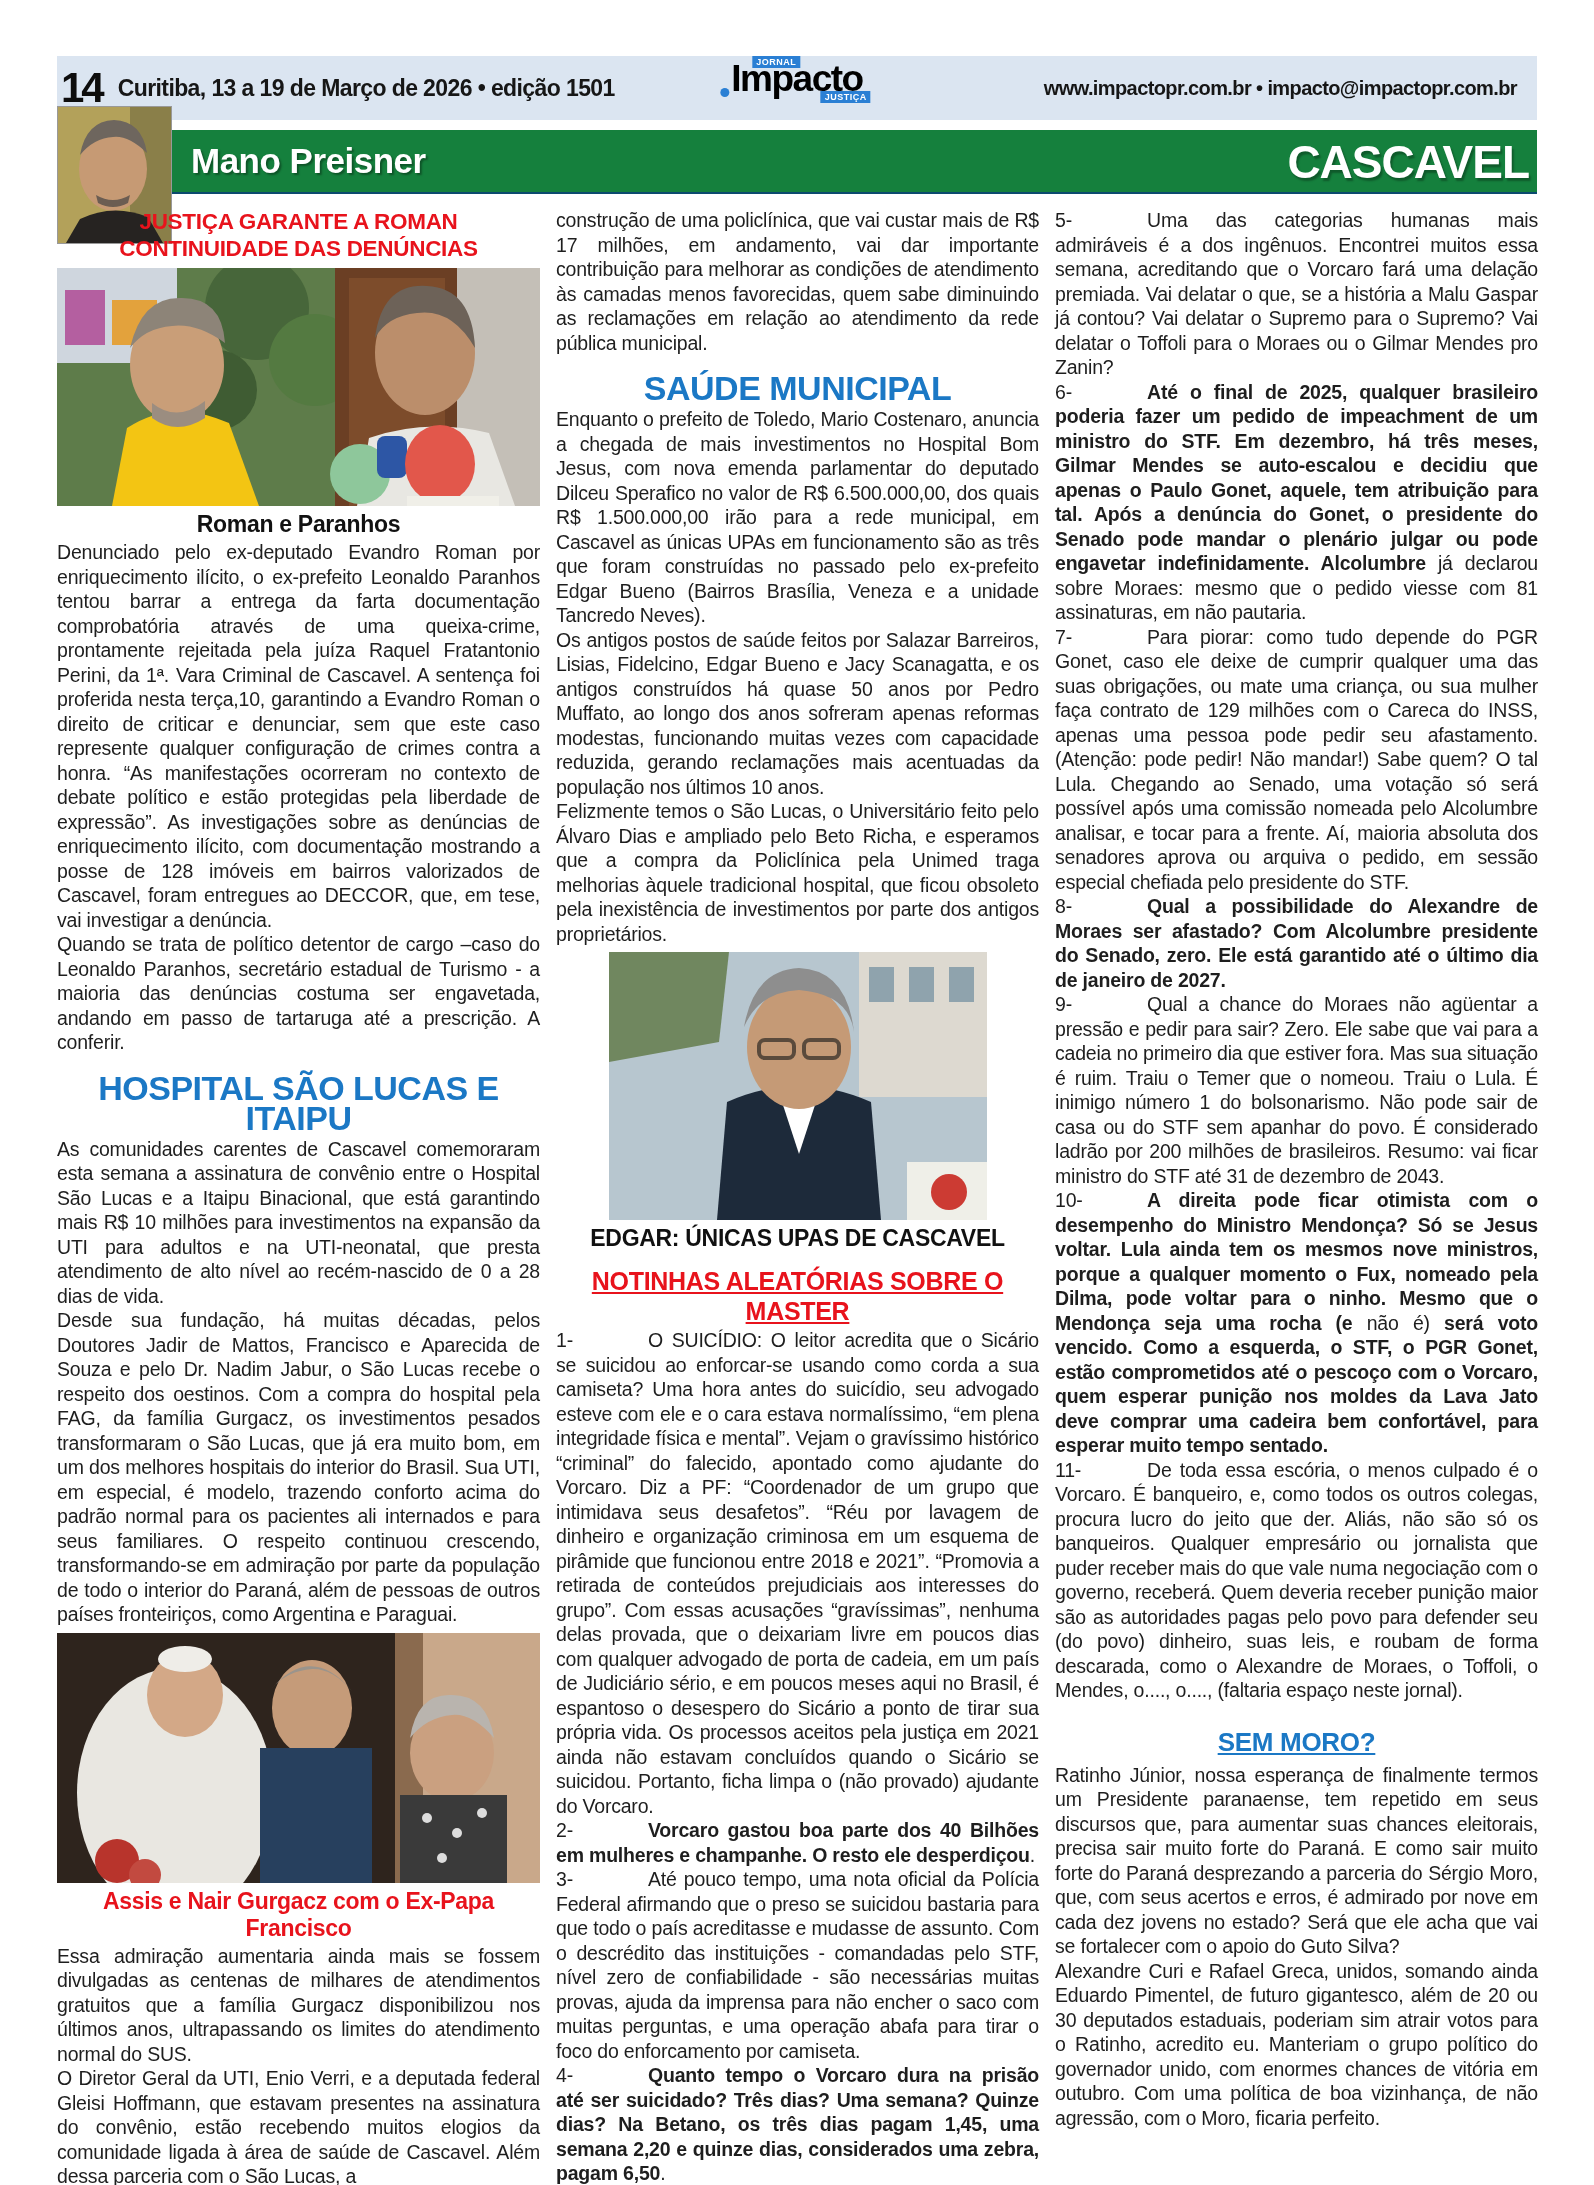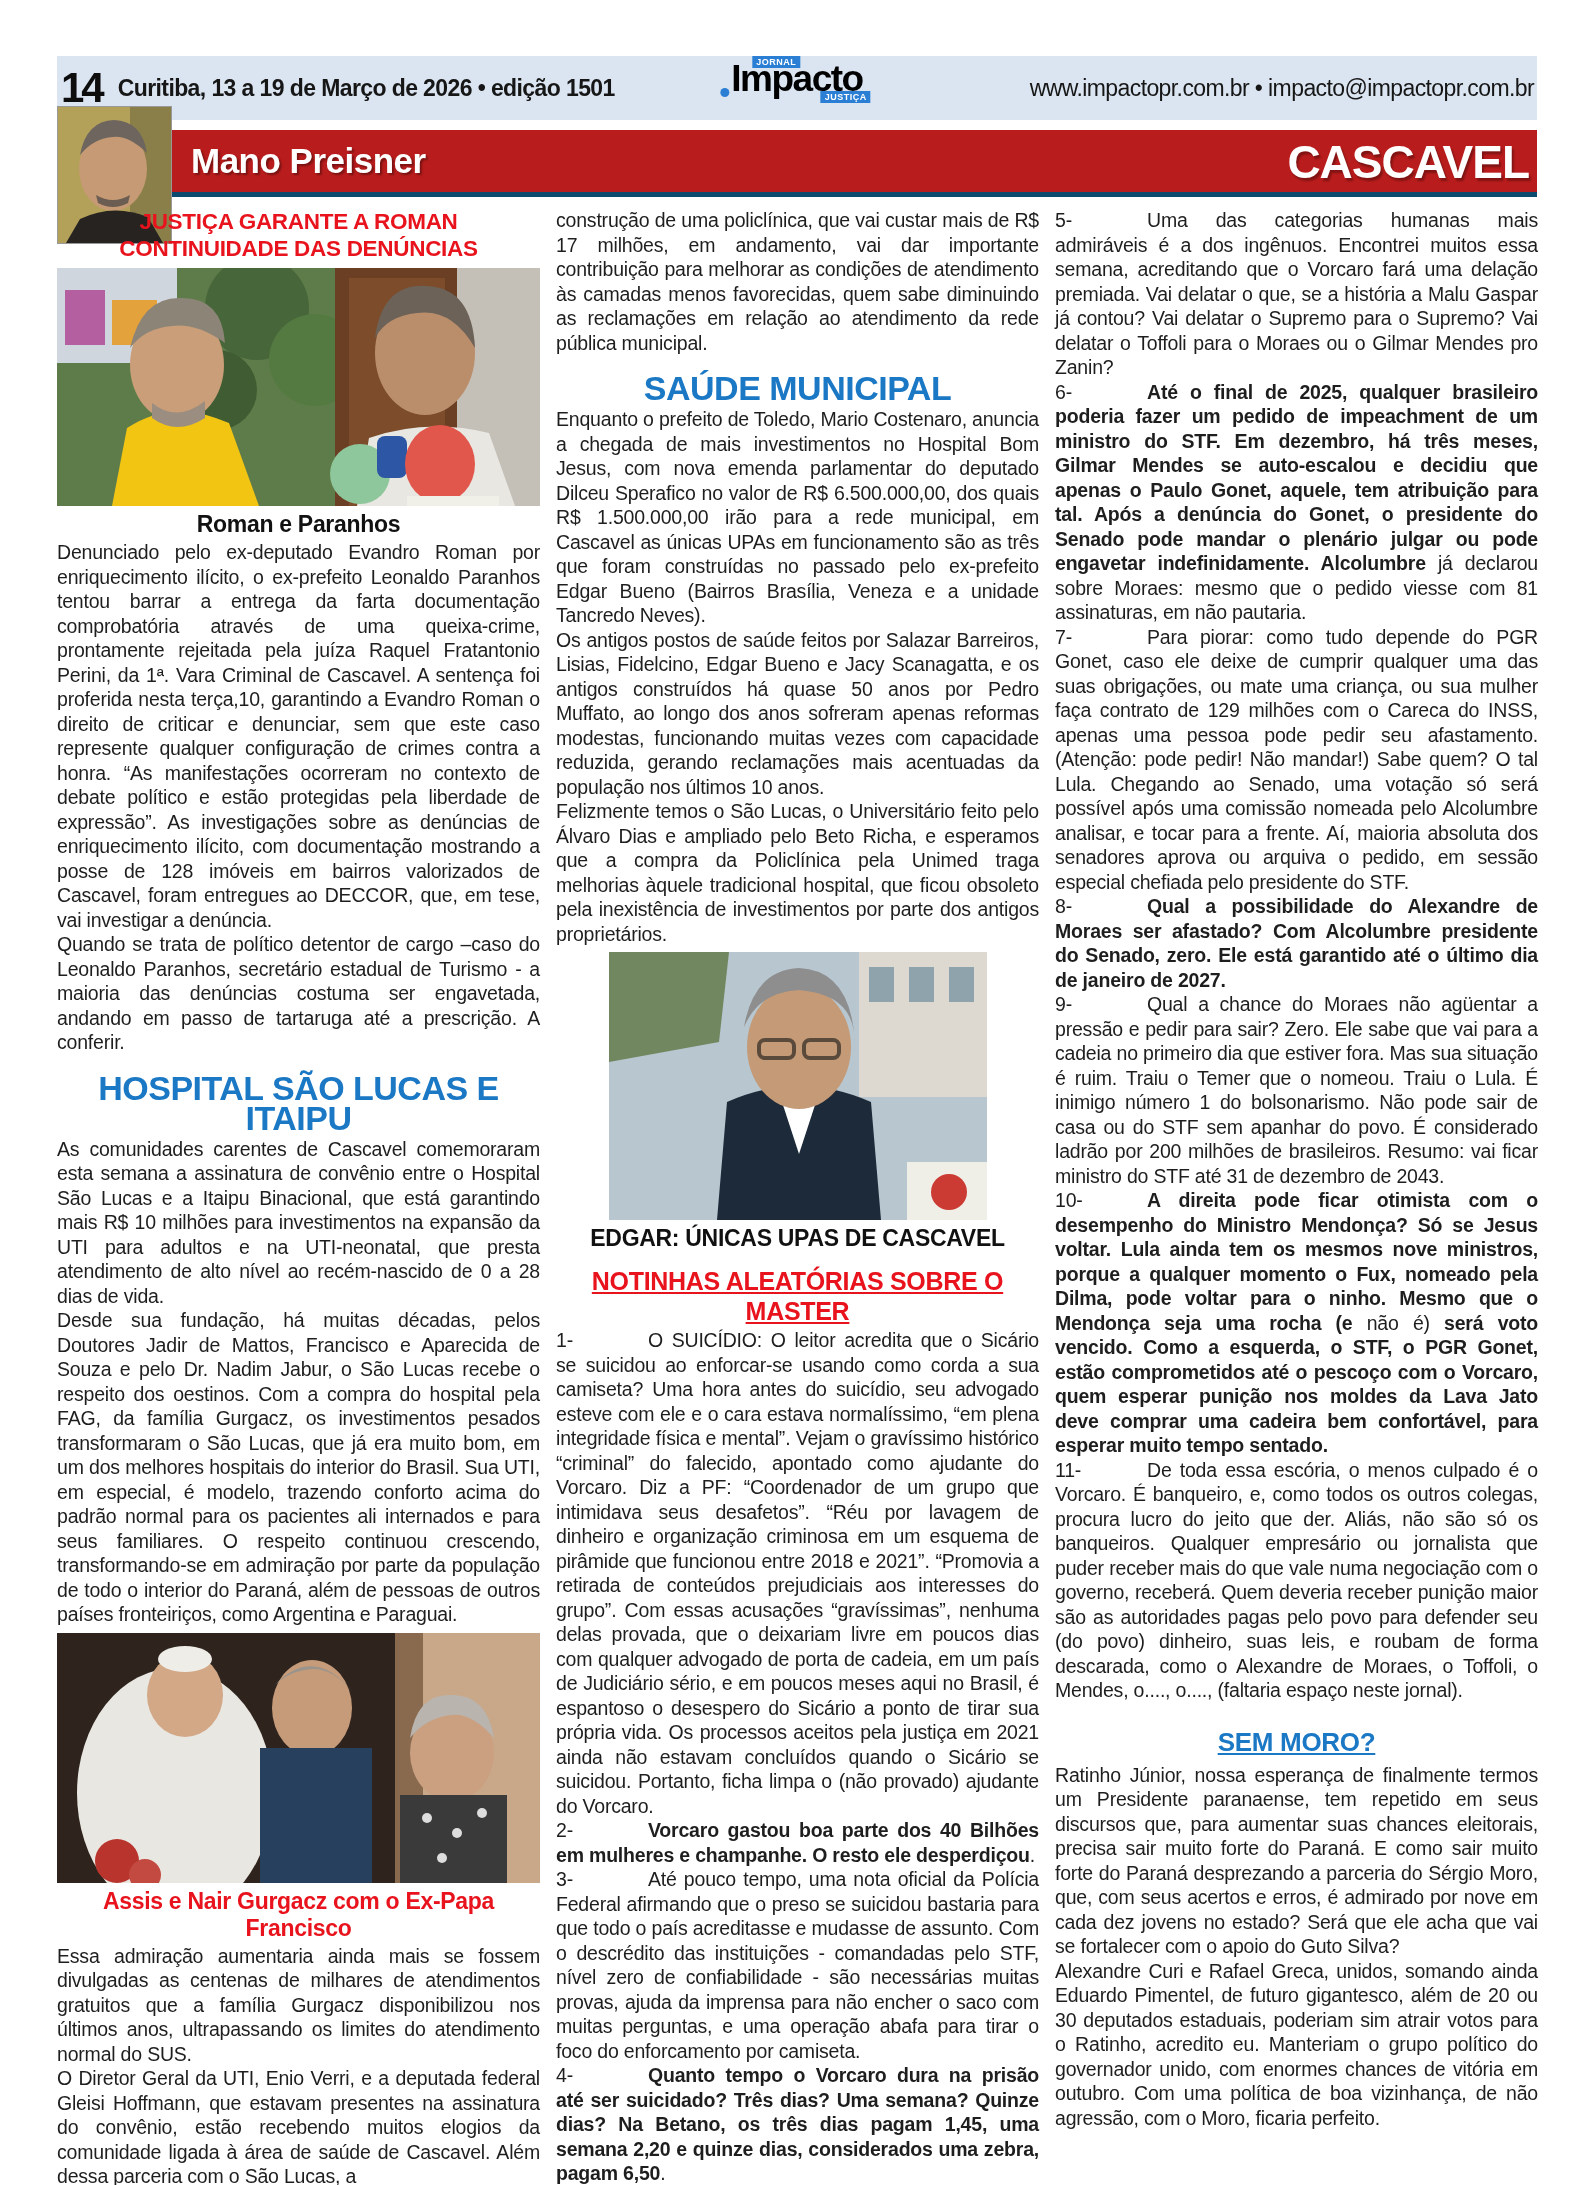--- a/index.html
+++ b/index.html
@@ -3,30 +3,30 @@
 <meta charset="utf-8">
 <style>
   html,body{margin:0;padding:0;background:#ffffff;}
   .page{position:relative;width:1594px;height:2185px;background:#fff;overflow:hidden;
         font-family:"Liberation Sans",sans-serif;color:#1c1c1c;}
   
   .topbar{position:absolute;left:57px;right:57px;top:56px;height:64px;background:#dbe5f1;
           display:flex;align-items:center;}
   .pagenum{font-size:42px;font-weight:bold;color:#0d0d0d;letter-spacing:-3px;margin:0 16px 0 4px;line-height:46px;}
   .dateline{font-size:23px;font-weight:bold;letter-spacing:-0.6px;color:#161616;}
-  .contacts{margin-left:auto;font-size:23px;font-weight:normal;letter-spacing:-0.6px;color:#161616;padding-right:3px;}
+  .contacts{margin-left:auto;font-size:20px;font-weight:bold;letter-spacing:-0.6px;color:#161616;padding-right:20px;}
   .logo{position:absolute;left:50%;top:4px;transform:translateX(-50%);font-weight:bold;}
   .logo-name{font-size:37px;color:#000;letter-spacing:-1.5px;line-height:38px;}
   .logo-tag{position:absolute;background:#2a7fd4;color:#fff;font-size:9px;line-height:10px;padding:1px 4px;letter-spacing:.5px;}
   .logo-tag.jornal{top:-4px;left:1px;margin-left:20px;}
   .logo-tag.parana{bottom:-5px;right:-8px;}
   .logo-dot{position:absolute;left:-11px;bottom:1px;width:9px;height:9px;border-radius:50%;background:#2a7fd4;}
   
-  .byline{position:absolute;left:57px;right:57px;top:130px;height:62px;background:#b91c1c;
-          border-bottom:5px solid #0c4a6e;}
+  .byline{position:absolute;left:57px;right:57px;top:130px;height:62px;background:#15803d;
+          border-bottom:2px solid #0c4a6e;}
   .author-photo{position:absolute;left:0;top:-24px;border:1px solid #999;}
   .author-name{position:absolute;left:134px;top:11px;color:#fff;font-size:35px;font-weight:bold;
                letter-spacing:-0.5px;text-shadow:2px 2px 2px rgba(0,0,0,.35);}
   .section-name{position:absolute;right:8px;top:5px;color:#fff;font-size:46px;font-weight:bold;
                 letter-spacing:-1px;text-shadow:2px 3px 2px rgba(0,0,0,.3);}
   
   .cols{position:absolute;left:57px;top:198px;width:1480px;display:flex;gap:16px;margin-top:10px;}
   .col{flex:0 0 483px;width:483px;font-size:19.5px;line-height:24.5px;text-align:justify;
        letter-spacing:-0.2px;color:#1e1e1e;}
   .col p{margin:0;}

